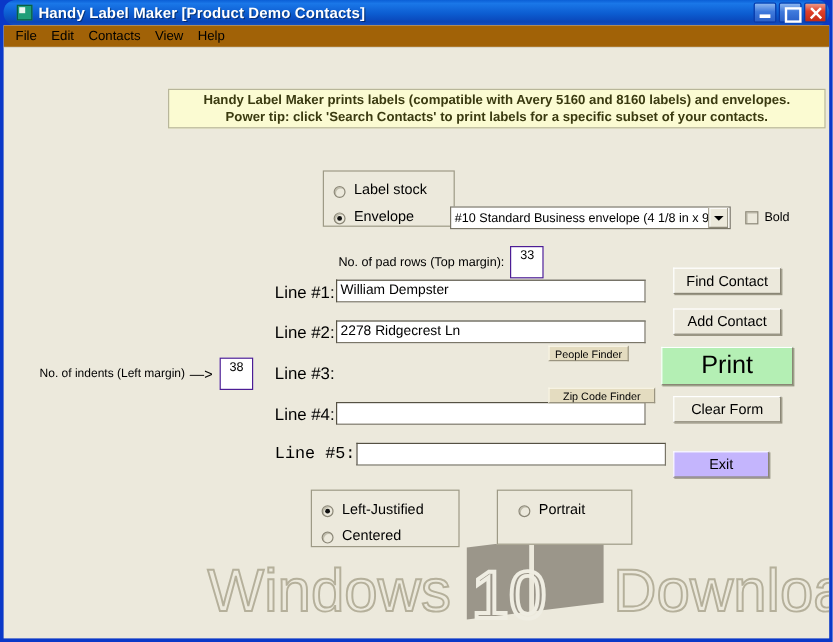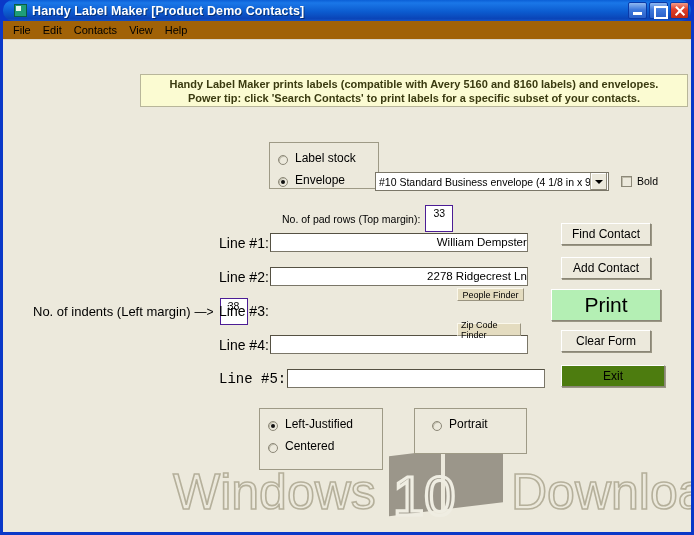--- a/index.html
+++ b/index.html
@@ -133,21 +133,21 @@
     line-height: 14px;
     white-space: nowrap;
   }
 
   .groupbox {
     position: absolute;
     border: 1px solid #9E9A86;
     background: #ECE9DC;
   }
   #grp-stock { left: 266px; top: 102px; width: 110px; height: 47px; }
-  #grp-just  { left: 256px; top: 368px; width: 124px; height: 62px; }
+  #grp-just  { left: 256px; top: 368px; width: 124px; height: 48px; }
   #grp-orient { left: 411px; top: 368px; width: 113px; height: 46px; }
 
   .radio-row {
     display: flex; align-items: flex-end;
     height: 22px;
     padding-left: 8px;
     cursor: pointer;
   }
   .radio {
     width: 10px; height: 10px;
@@ -220,40 +220,39 @@
     left: 279px; top: 165px;
     display: flex; align-items: center;
   }
   #padrows-label { font-size: 10.5px; color: #000; margin-right: 5px; white-space: nowrap; }
 
   #indents-wrap {
     position: absolute;
     left: 30px; top: 258px;
     display: flex; align-items: center;
   }
-  #indents-label { font-size: 13px; color: #000; margin-right: 4px; white-space: nowrap; }
+  #indents-label { font-size: 10px; color: #000; margin-right: 4px; white-space: nowrap; }
   #indents-arrow { font-size: 12px; color: #000; margin-right: 6px; }
 
   .num-field {
     width: 28px; height: 27px;
     background: #FFFFFF;
     border: 1px solid #4c1d95;
     font-size: 10.5px;
     text-align: center;
     line-height: 15px;
     color: #000;
     flex: 0 0 auto;
   }
 
   .line-row {
     position: absolute;
-    left: 216px;
+    left: 226px;
     display: flex; align-items: flex-end;
     height: 20px;
-    text-align: right;
   }
   .line-label {
     font-size: 14px; color: #000;
     white-space: nowrap;
     margin-right: 1px;
     line-height: 18px;
   }
   .line-input {
     width: 258px; height: 19px;
     background: #FFFFFF;
@@ -287,21 +286,21 @@
     border: 1px solid #9A9480;
     border-top-color: #FBF8EC;
     border-left-color: #FBF8EC;
     font-size: 9px;
     color: #000;
     display: flex; align-items: center; justify-content: center;
     cursor: pointer;
     padding: 0 3px;
   }
   #btn-people { left: 454px; top: 248px; width: 67px; }
-  #btn-zip    { left: 454px; top: 283px; width: 64px; }
+  #btn-zip    { left: 454px; top: 283px; width: 89px; }
 
   .act-btn {
     position: absolute;
     background: #ECE9DC;
     border: 1px solid #8A8676;
     border-top-color: #FFFFFF;
     border-left-color: #FFFFFF;
     box-shadow: 1px 1px 0 #9A9684;
     display: flex; align-items: center; justify-content: center;
     cursor: pointer;
@@ -311,22 +310,22 @@
   #btn-find  { left: 558px; top: 183px; width: 90px; height: 22px; }
   #btn-add   { left: 558px; top: 217px; width: 90px; height: 22px; }
   #btn-print {
     left: 548px; top: 249px; width: 110px; height: 32px;
     background: #B4EFB4;
     font-size: 21px;
     font-weight: normal;
   }
   #btn-clear { left: 558px; top: 290px; width: 90px; height: 22px; }
   #btn-exit  {
-    left: 558px; top: 325px; width: 104px; height: 22px;
-    background: #4d7c0f;
+    left: 558px; top: 336px; width: 80px; height: 22px;
+    background: #c4b5fd;
   }
 </style>
 <style>.line-input.caret:after{left:101px;}</style></head>
 <body>
 
 <div id="window">
 
   <div id="titlebar">
     <div id="app-icon"></div>
     <div id="title-text">Handy Label Maker  [Product Demo Contacts]</div>

